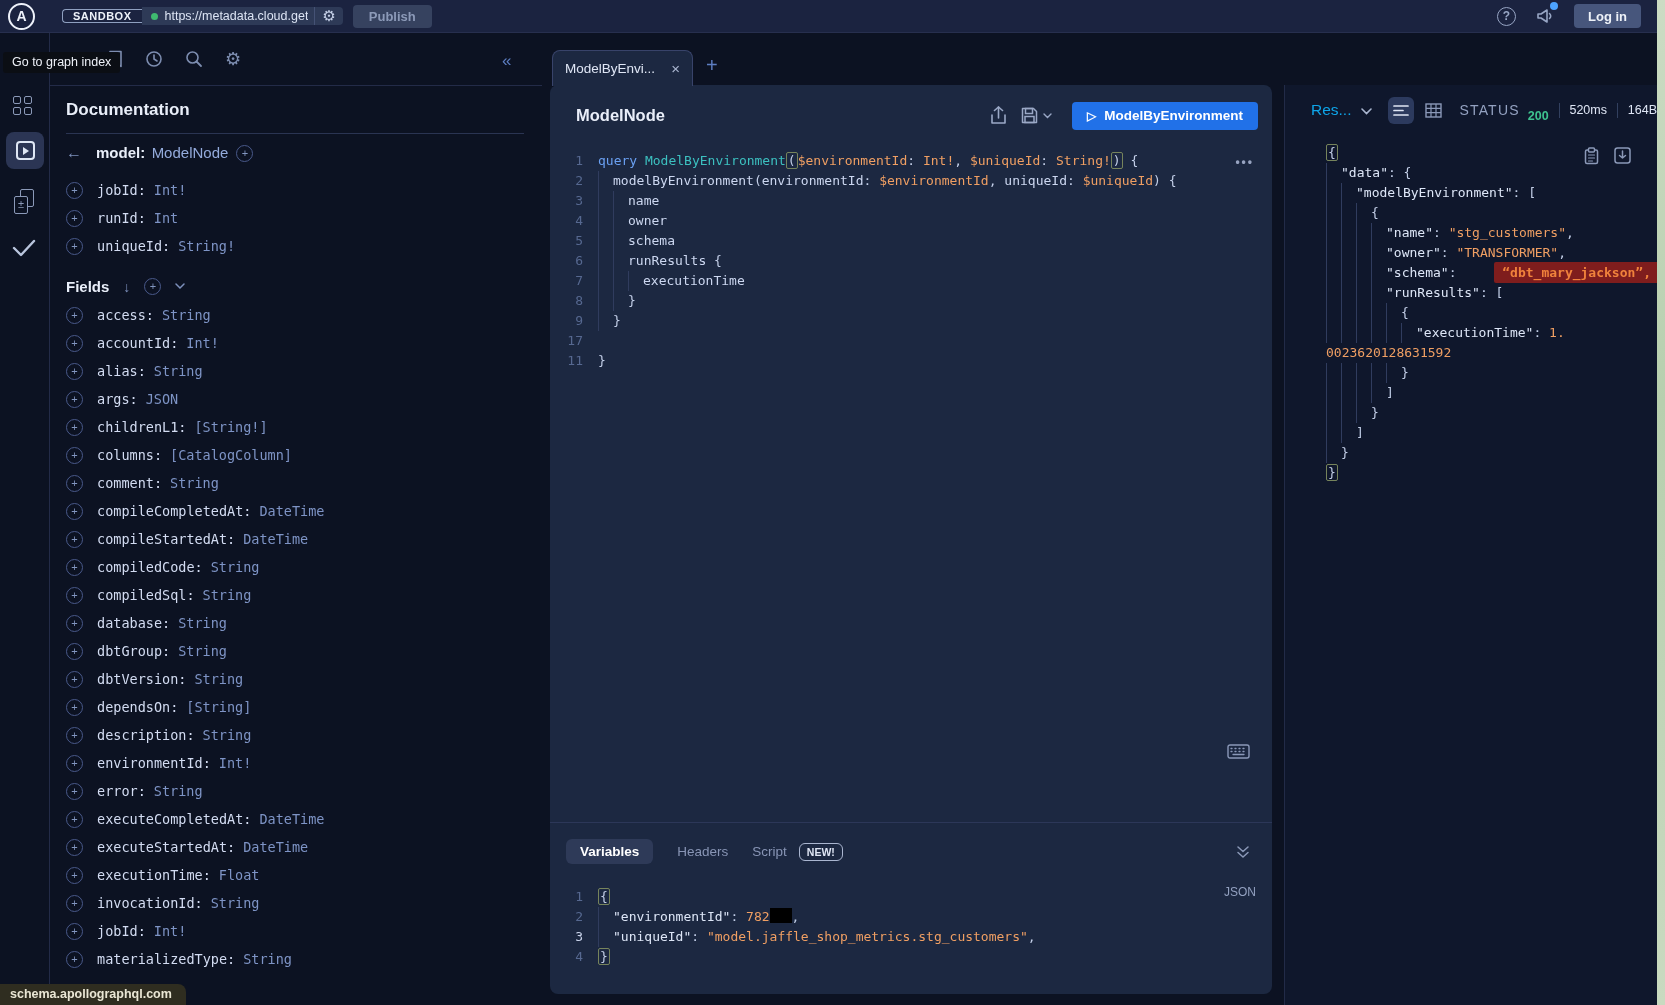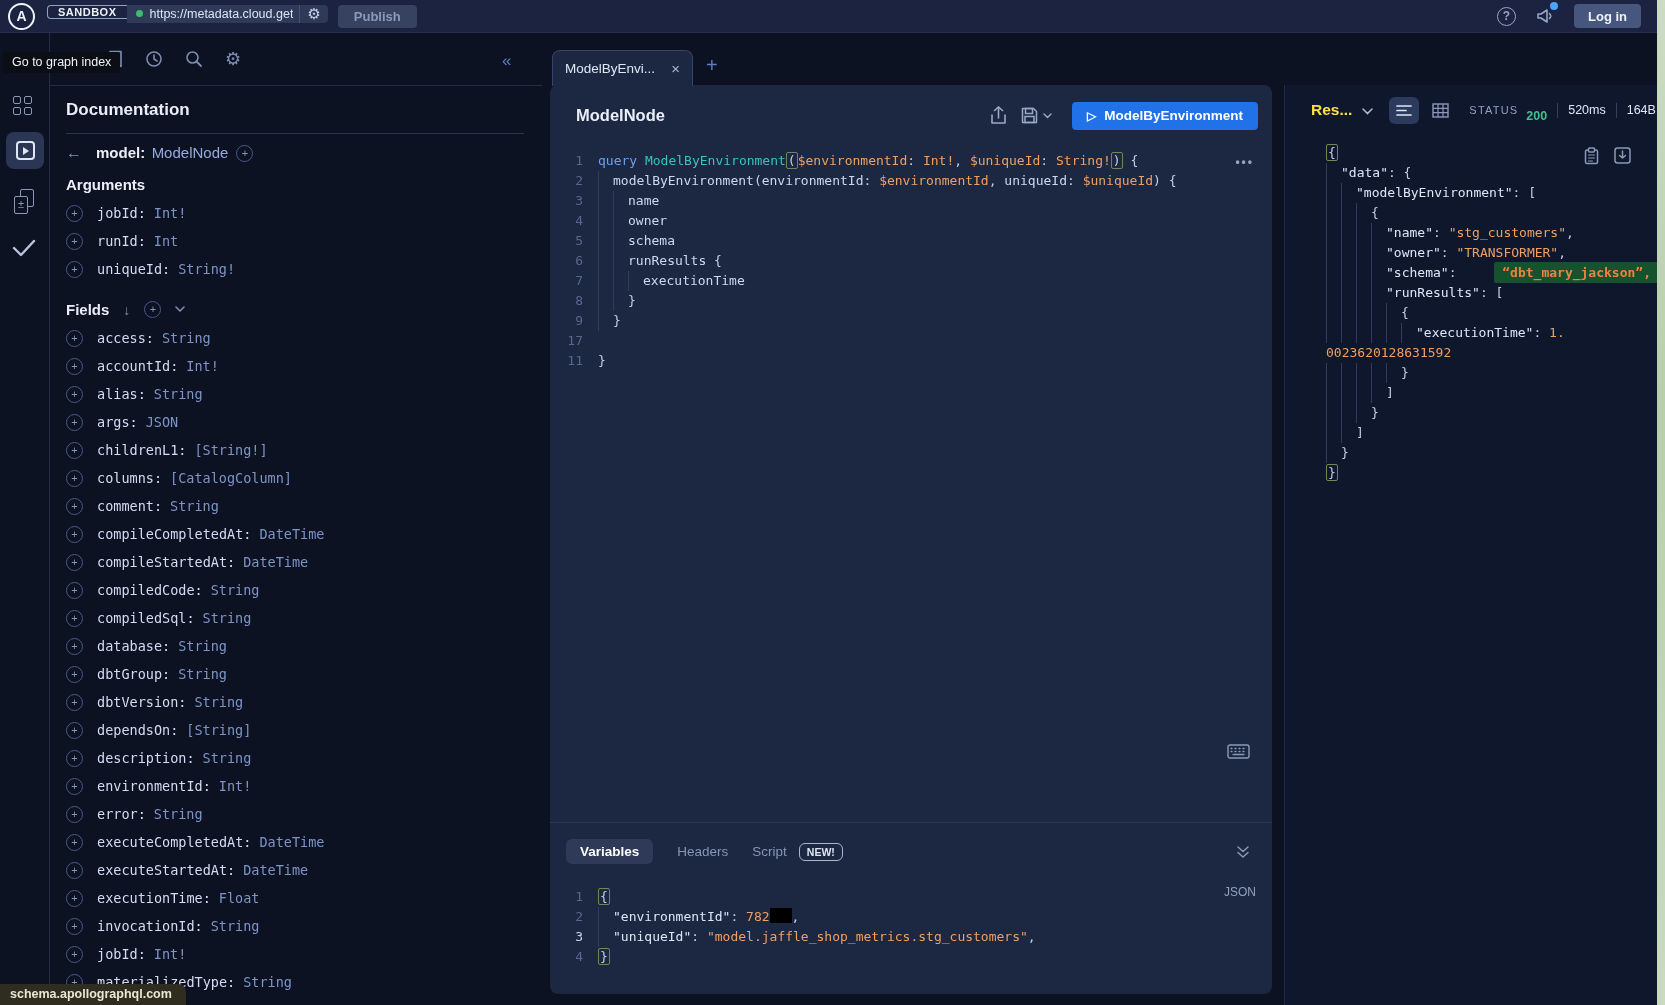--- a/index.html
+++ b/index.html
@@ -4,21 +4,21 @@
 <style>
   * { box-sizing: border-box; margin: 0; padding: 0; }
   html,body { width:1665px; height:1005px; overflow:hidden; }
   body { background:#0c1222; font-family:"Liberation Sans",sans-serif; color:#dfe6f5; position:relative; }
 
   
   .topbar { position:absolute; left:0; top:0; width:1665px; height:33px; background:#1b2340;
             border-bottom:1px solid #272f4e; display:flex; align-items:center; padding:0 14px 0 8px; z-index:30; }
   .logo { width:27px; height:27px; border:2px solid #eef2fa; border-radius:50%; display:flex; align-items:center;
           justify-content:center; font-weight:bold; font-size:14px; color:#eef2fa; }
-  .endpoint { display:flex; align-items:flex-start; height:23px; margin-left:12px; }
+  .endpoint { display:flex; align-items:center; height:23px; margin-left:27px; }
   .sandbox-chip { border:1px solid #8fa0c0; border-right:none; border-radius:4px 0 0 4px; padding:0 10px;
                   font-size:11px; font-weight:bold; letter-spacing:.5px; color:#eef2f8; display:flex; align-items:center; }
   .url-box { background:#2e3a57; border-radius:0 4px 4px 0; display:flex; align-items:center; padding:0 0 0 9px; }
   .dot { width:7px; height:7px; border-radius:50%; background:#3fba70; margin-right:7px; flex:none; }
   .url-text { font-size:12.5px; color:#dce4f4; max-width:163px; overflow:hidden; white-space:nowrap; }
   .gear-btn { border-left:1px solid #455275; margin-left:6px; padding:0 7px; color:#c6d1e8; font-size:15px;
               display:flex; align-items:center; height:100%; }
   .publish { margin-left:10px; background:#36425f; color:#8c9ab8; border:none; border-radius:4px; height:23px;
              padding:0 16px; font-size:13px; font-weight:bold; font-family:inherit; }
   .tb-right { margin-left:auto; display:flex; align-items:center; gap:19px; padding-right:10px; }
@@ -93,42 +93,42 @@
   .cl { display:flex; height:20px; font-family:"DejaVu Sans Mono",monospace; font-size:13px; }
   .gut { width:33px; text-align:right; margin-right:15px; color:#566890; flex:none; line-height:20px; }
   .gut.cur { color:#c9d3ea; }
   .code { white-space:pre; line-height:20px; }
   .gd { display:inline-block; width:15px; height:20px; border-left:1px solid #303c5e; vertical-align:top; }
   .sg-k { color:#6aa0f2; } .sg-o { color:#3cc0c0; } .sg-v { color:#f09f63; } .sg-t { color:#f09f63; }
   .sg-f { color:#ccd7f0; } .sg-p { color:#c3cfe8; } .sg-key { color:#dde6f7; } .sg-str { color:#f09f63; }
   .sg-num { color:#f09f63; }
   .sg-bx { border:1px solid #76845c; border-radius:2px; padding:0 1px; color:#c3cfe8; }
   .sg-redact { display:inline-block; width:22px; height:15px; background:#000; vertical-align:-2px; }
-  .sg-hl { background:#14532d; color:#f0823c; font-weight:bold; padding:3px 8px; margin-left:30px; border-radius:2px; }
+  .sg-hl { background:#7f1d1d; color:#f0823c; font-weight:bold; padding:3px 8px; margin-left:30px; border-radius:2px; }
 
   
   .vars { position:absolute; left:0; right:0; bottom:0; height:172px; border-top:1px solid #2c3758; }
   .vars-tabs { display:flex; align-items:center; gap:24px; padding:16px 18px 0 16px; }
   .vtab { font-size:13.5px; color:#8895b5; }
   .vtab.active { background:#2e3a58; color:#fff; font-weight:bold; border-radius:6px; padding:5px 14px; }
   .new-badge { border:1.5px solid #aab6d0; border-radius:6px; font-size:10.5px; font-weight:bold; color:#dfe6f5;
                padding:2px 7px; margin-left:-12px; }
   .vars-collapse { margin-left:auto; color:#8b99b8; display:flex; padding-right:4px; }
   .vars-code { position:absolute; top:56px; left:0; right:0; bottom:0; padding-top:8px; }
   .json-label { position:absolute; right:16px; top:6px; font-size:12px; color:#93a1c0; }
 
   
   .response { position:absolute; left:1284px; top:85px; right:8px; bottom:0; background:#0f172c; border-left:1px solid #222b48; }
   .resp-header { height:50px; display:flex; align-items:center; padding-left:26px; }
-  .resp-label { font-size:15.5px; font-weight:bold; color:#fde047; }
+  .resp-label { font-size:15.5px; font-weight:normal; color:#0ea5e9; }
   .resp-chev { margin:3px 0 0 10px; color:#aab6d0; display:flex; }
   .fmt-btn { margin-left:16px; width:30px; height:27px; border-radius:6px; display:flex; align-items:center; justify-content:center; }
   .fmt-btn.active { background:#2c3a5e; }
   .tbl-btn { margin-left:8px; width:27px; height:27px; display:flex; align-items:center; justify-content:center; }
-  .status-label { margin-left:15px; font-size:11px; letter-spacing:1.2px; color:#93a1c0; }
+  .status-label { margin-left:15px; font-size:14px; letter-spacing:1.2px; color:#93a1c0; }
   .status-code { margin-left:8px; font-size:12.5px; font-weight:bold; color:#3ec28f;margin-top:12px; }
   .sep { width:1px; height:15px; background:#32405f; margin:0 10px; }
   .metric { font-size:12.5px; color:#dfe6f5; }
   .resp-code { position:relative; padding:8px 0 0 41px; }
   .resp-code .cl { font-size:13px; }
   .copy-icon { position:absolute; top:12px; right:58px; color:#8b99b8; }
   .dl-icon { position:absolute; top:12px; right:26px; color:#8b99b8; }
 
   
   .tooltip { position:absolute; left:3px; top:52px; background:#0b0e14; color:#eef1f8; font-size:12.5px;
@@ -214,21 +214,20 @@
   </div>
   <div class="doc-body">
     <div class="doc-title">Documentation</div>
     <div class="doc-div"></div>
     <div class="doc-nav">
       <span class="back-arrow">←</span>
       <span><span class="type-label">model:</span>
       <span class="type-name">ModelNode</span></span>
       <span class="plus-circle">+</span>
     </div>
-    <div class="sec-title">Arguments</div>
     <div id="doc-args">
         <div class="doc-row">
           <span class="plus-circle">+</span>
           <span class="f-name">jobId:</span>
           <span class="f-type">Int!</span>
         </div>
         <div class="doc-row">
           <span class="plus-circle">+</span>
           <span class="f-name">runId:</span>
           <span class="f-type">Int</span>

